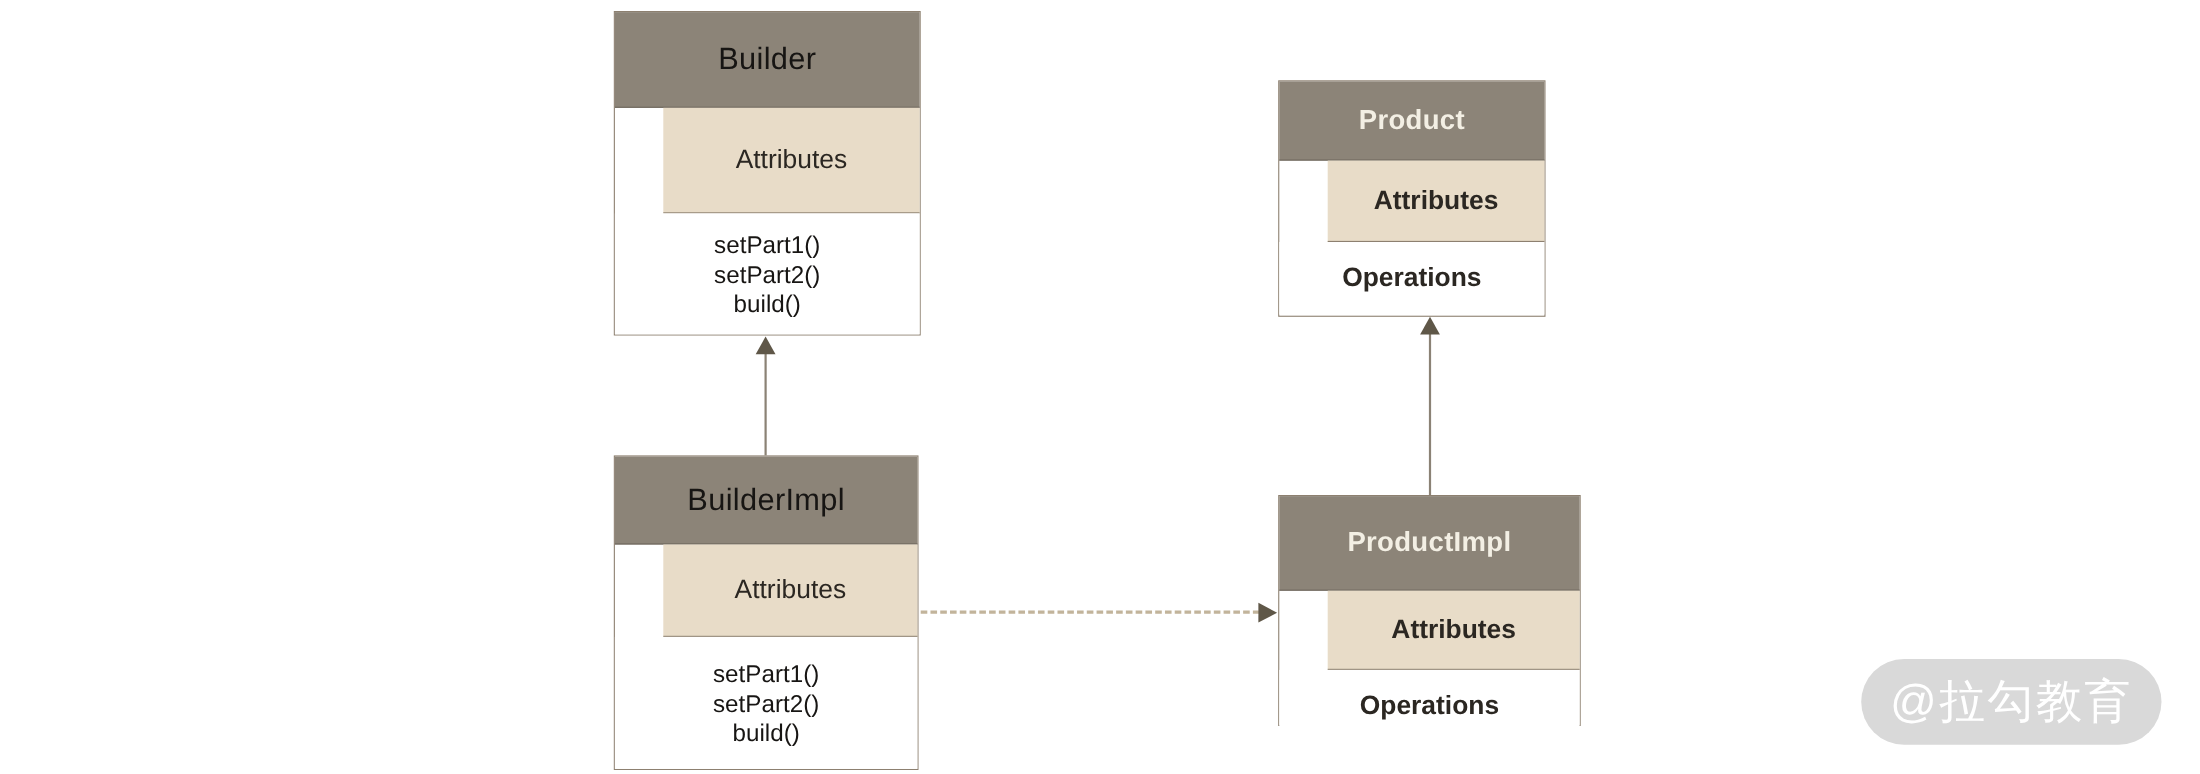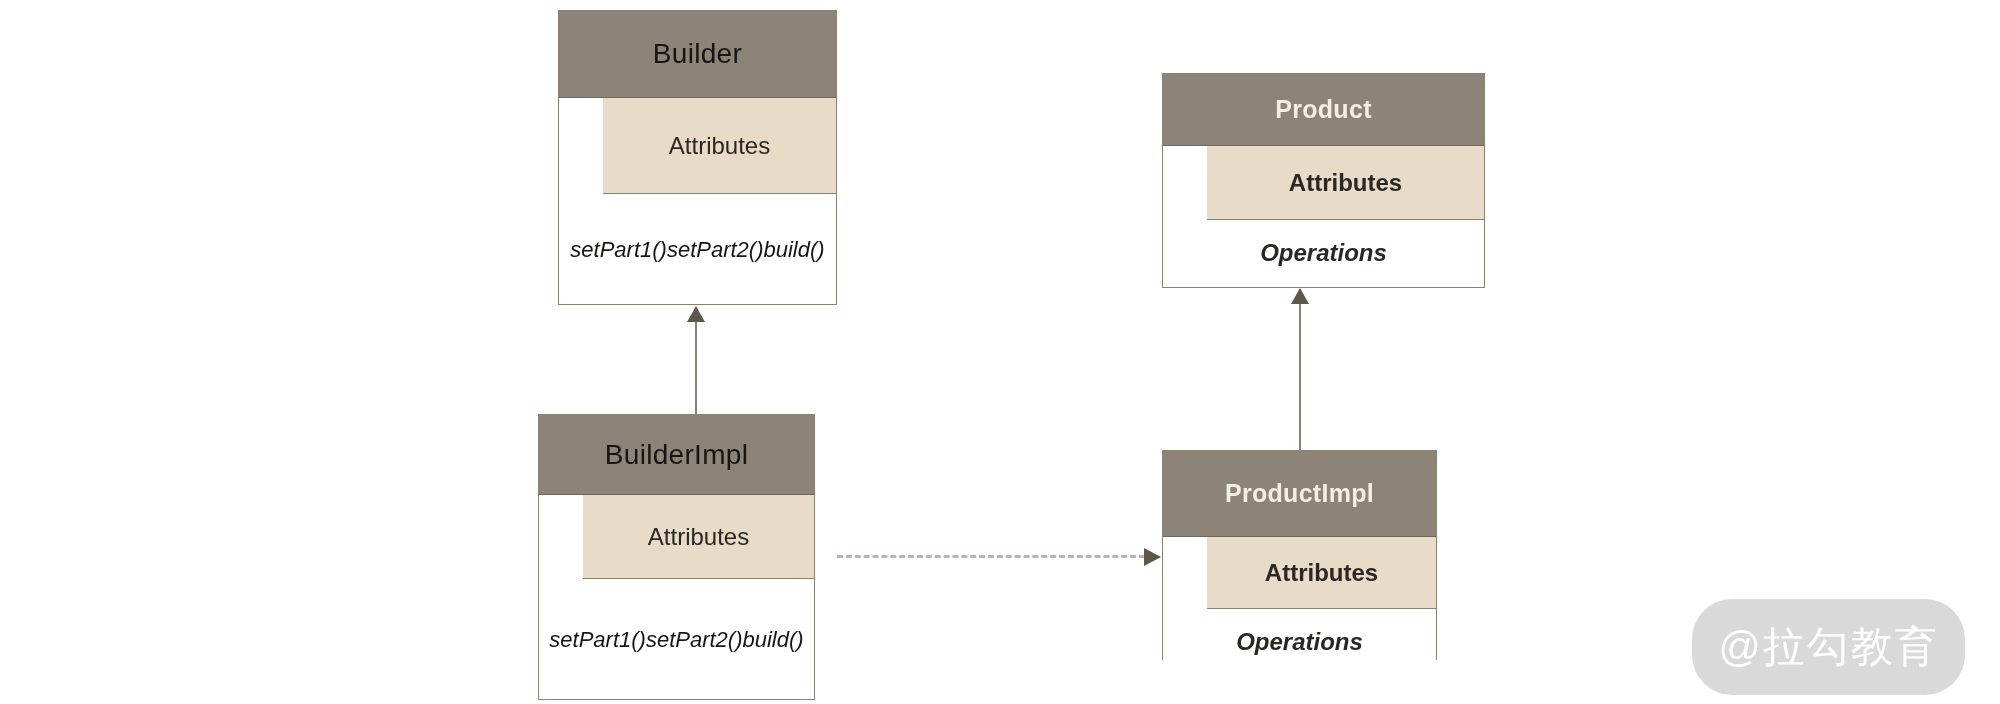--- a/index.html
+++ b/index.html
@@ -33,21 +33,21 @@
     border-bottom:1px solid var(--header-border);
     display:flex;align-items:center;justify-content:center;text-align:center;
   }
   .uml-box .attr{
     background:var(--attributes-bg);
     border-bottom:1px solid var(--border);
     display:flex;align-items:center;justify-content:center;margin-left:44px;
   }
   .uml-box .ops{
     background:var(--operations-bg);
-    display:flex;flex-direction:row;align-items:center;justify-content:center;font-style:italic;
+    display:flex;flex-direction:column;align-items:center;justify-content:center;
   }
 
   
   .fam-builder .hdr{color:var(--title-dark);font-size:28px;font-weight:400;letter-spacing:.3px;}
   .fam-builder .attr{color:var(--label-dark);font-size:24px;font-weight:400;}
   .fam-builder .ops{color:var(--title-dark);font-size:22px;line-height:27px;font-weight:400;}
 
   
   .fam-product .hdr{color:var(--title-light);font-size:25px;font-weight:bold;letter-spacing:.3px;}
   .fam-product .attr{color:var(--label-dark);font-size:24px;font-weight:bold;}
@@ -65,48 +65,48 @@
   .dash-line{position:absolute;height:0;border-top:3px dashed var(--dash);}
   .tri-right{
     position:absolute;width:0;height:0;
     border-top:9px solid transparent;
     border-bottom:9px solid transparent;
     border-left:17px solid var(--arrowhead);
   }
 
   
   .watermark{
-    position:absolute;left:1692px;top:599px;width:273px;height:96px;
+    position:absolute;left:1692px;top:599px;width:273px;height:78px;
     background:var(--watermark-bg);border-radius:40px;
     display:flex;align-items:center;justify-content:center;
     color:var(--watermark-text);font-size:42px;font-weight:400;letter-spacing:2px;
   }
 </style>
 </head>
 <body>
 
 <div class="canvas">
 
   <div class="uml-box fam-builder" style="left:558px;top:10px;width:279px;height:295px;">
     <div class="hdr" style="height:87px;">Builder</div>
     <div class="attr" style="height:96px;">Attributes</div>
     <div class="ops" style="height:110px;">
       <div>setPart1()</div>
       <div>setPart2()</div>
       <div>build()</div>
     </div>
   </div>
 
-  <div class="uml-box fam-product" style="left:1162px;top:73px;width:323px;height:215px;">
+  <div class="uml-box fam-product" style="left:1162px;top:73px;width:243px;height:215px;">
     <div class="hdr" style="height:72px;">Product</div>
     <div class="attr" style="height:74px;">Attributes</div>
     <div class="ops" style="height:66px;">Operations</div>
   </div>
 
-  <div class="uml-box fam-builder" style="left:538px;top:414px;width:277px;height:286px;">
+  <div class="uml-box fam-builder" style="left:558px;top:414px;width:277px;height:286px;">
     <div class="hdr" style="height:80px;">BuilderImpl</div>
     <div class="attr" style="height:84px;">Attributes</div>
     <div class="ops" style="height:120px;">
       <div>setPart1()</div>
       <div>setPart2()</div>
       <div>build()</div>
     </div>
   </div>
 
   <div class="uml-box fam-product" style="left:1162px;top:450px;width:275px;height:210px;">

